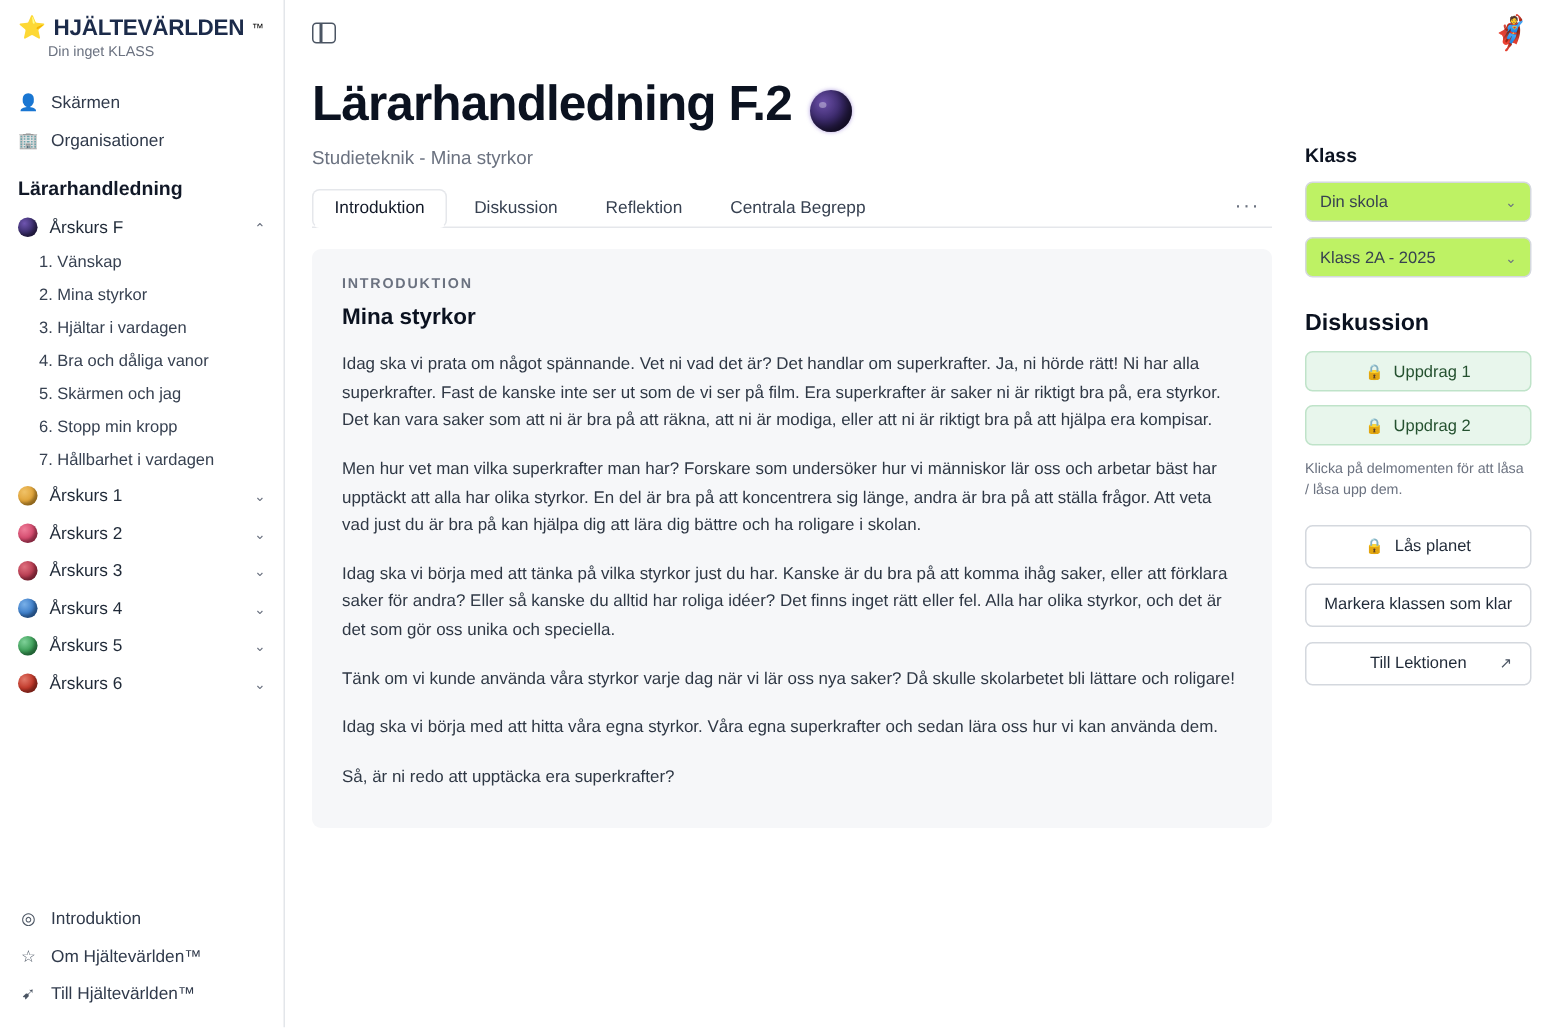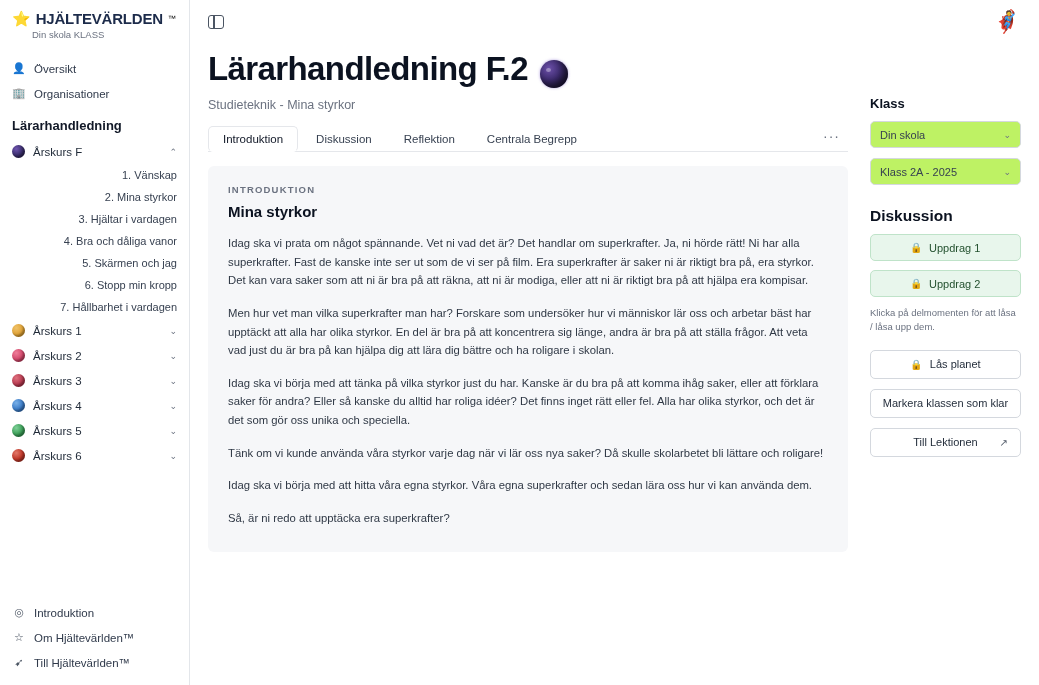--- a/index.html
+++ b/index.html
@@ -78,21 +78,20 @@
   }
   .grade-label { flex: 1; }
   .chev { font-size: 9px; color: #6b7280; }
 
   .sub-list { }
   .sub-item {
     padding: 5px 12px 5px 26px;
     font-size: 11px;
     color: #374151;
     cursor: pointer;
-    text-align: right;
   }
 
   .nav-bottom {
     margin-top: auto;
     padding-bottom: 10px;
   }
 
   
   .main {
     flex: 1;
@@ -294,27 +293,27 @@
 <div id="app">
 
   <aside class="sidebar">
 
     <div class="brand">
       <div class="brand-row">
         <span class="brand-star">⭐</span>
         <span class="brand-name">HJÄLTEVÄRLDEN</span>
           <span class="brand-tm">™</span>
       </div>
-      <div class="brand-sub">Din skola KLASS</div>
+      <div class="brand-sub">Din inget KLASS</div>
     </div>
 
     <div class="nav-top">
       <div class="nav-item">
         <span class="nav-ico">👤</span>
-        <span>Översikt</span>
+        <span>Skärmen</span>
       </div>
       <div class="nav-item">
         <span class="nav-ico">🏢</span>
         <span>Organisationer</span>
       </div>
     </div>
 
     <div class="section-title">Lärarhandledning</div>
 
     <div class="grade-row">

